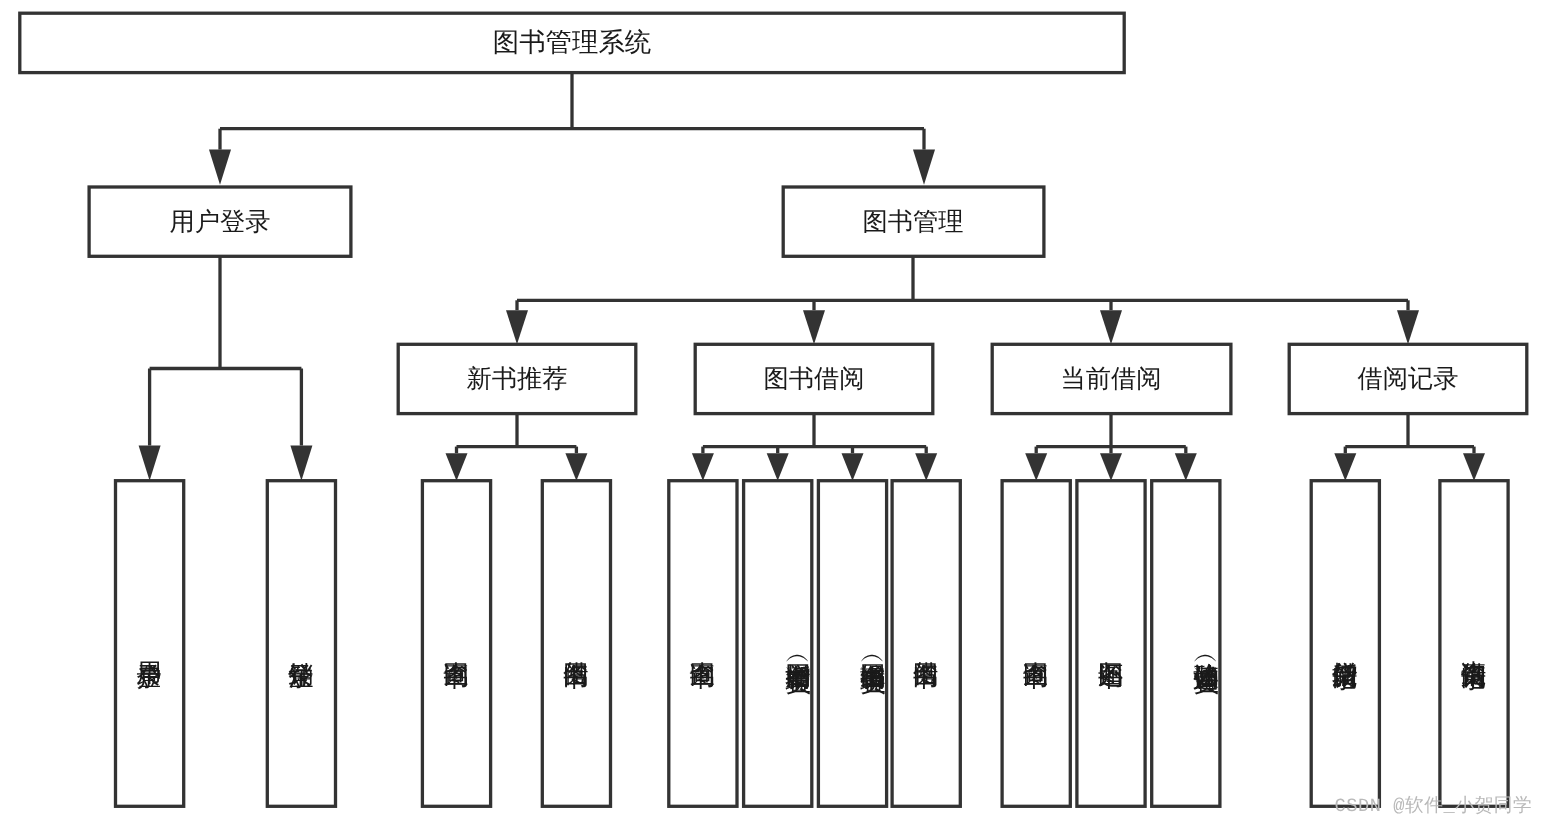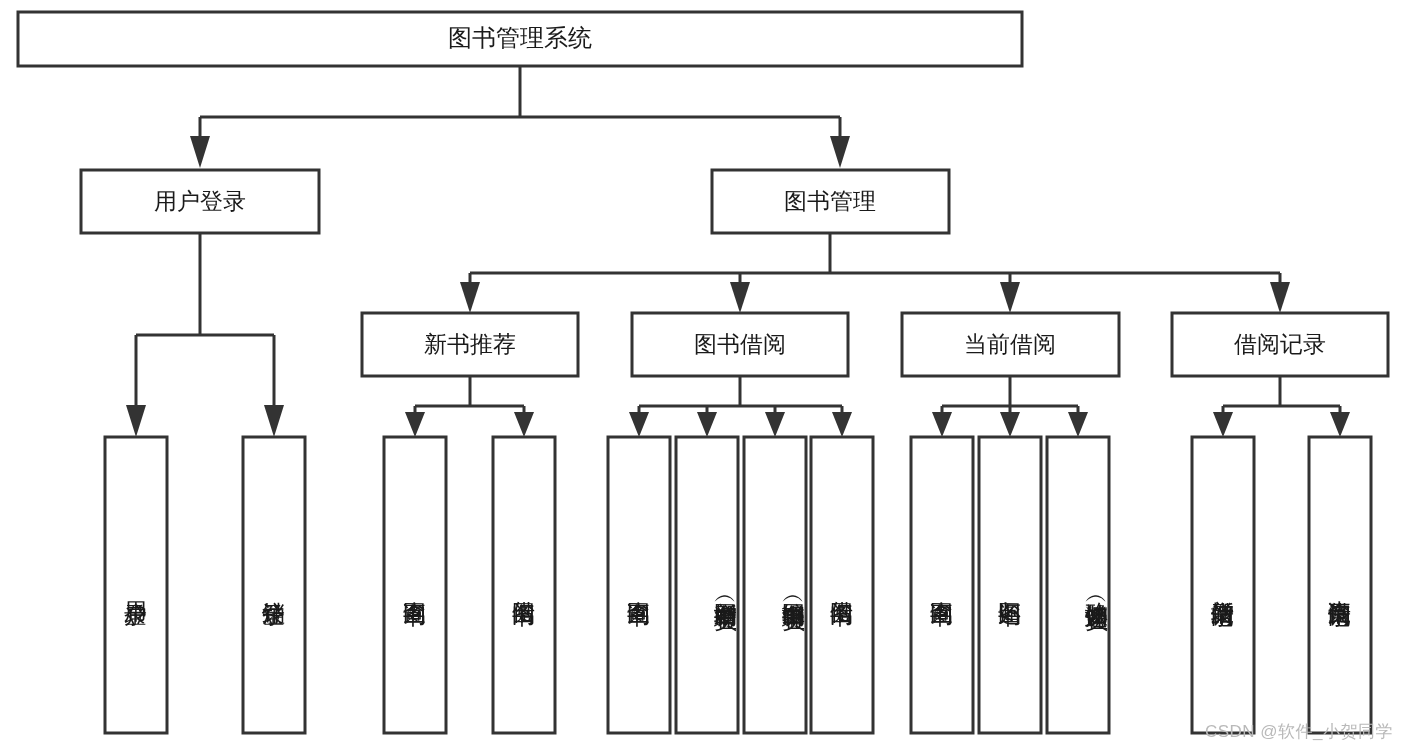--- a/index.html
+++ b/index.html
@@ -66,21 +66,21 @@
     align-items: center;
     justify-content: center;
     text-align: center;
     white-space: nowrap;
     pointer-events: none;
   }
   .watermark {
     position: absolute;
     right: 12px;
     bottom: 4px;
-    font-family: Liberation Sans, sans-serif;
+    font-family: Liberation Mono, monospace;
     font-size: 17px;
     color: #b9b9b9;
     letter-spacing: 0.5px;
     white-space: nowrap;
   }
 </style>
 </head>
 <body>
 
 <div id="diagram-root">

